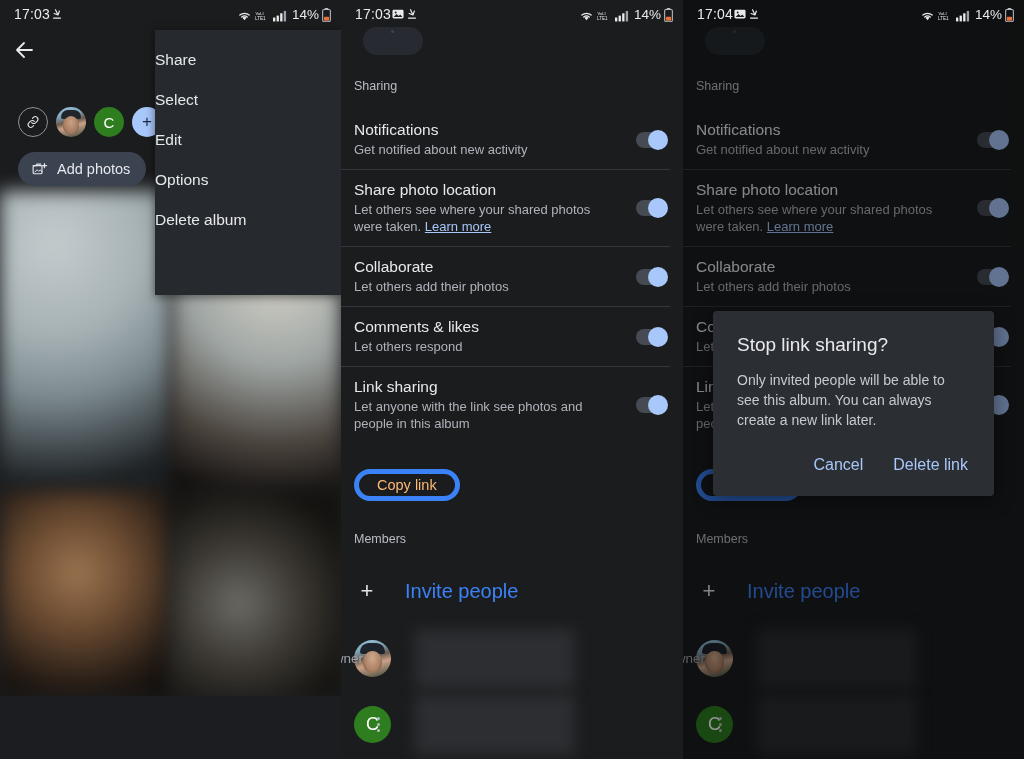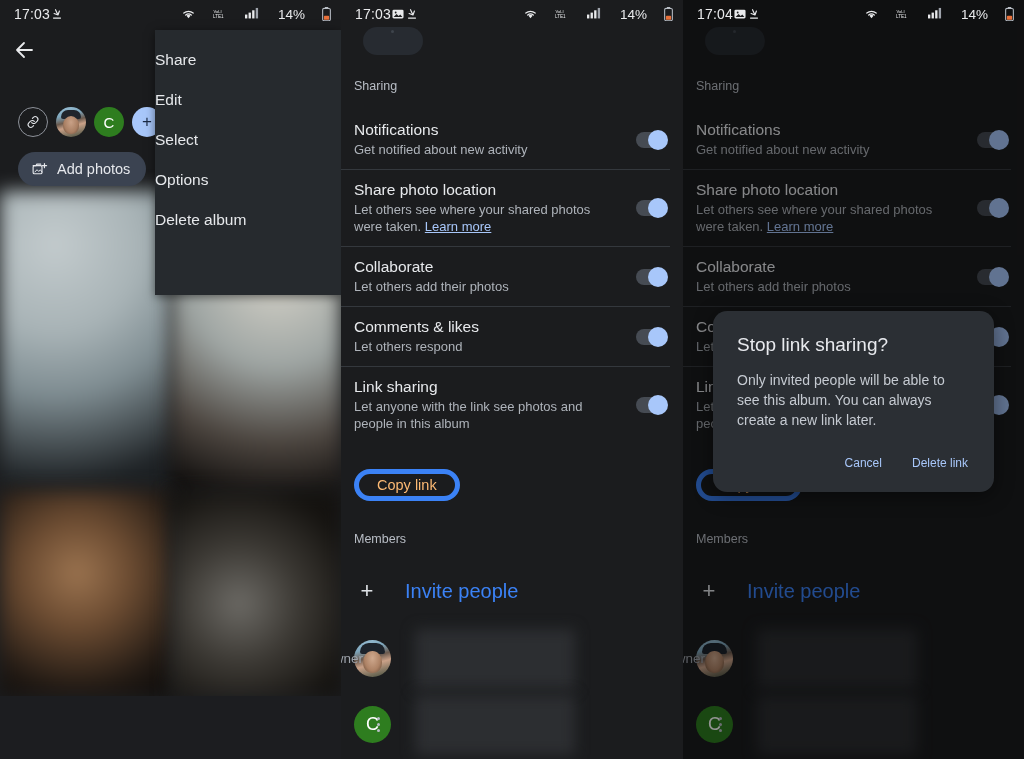--- a/index.html
+++ b/index.html
@@ -21,21 +21,21 @@
   .panel.p3 { width: 341px; }
 
   
   .statusbar {
     position: absolute; top: 0; left: 0; right: 0; height: 28px;
     display: flex; align-items: center; justify-content: space-between;
     padding: 0 10px 0 14px;
     color: #e9eaec; font-size: 13.5px; z-index: 40;
   }
   .sb-left { display: flex; align-items: center; }
-  .sb-right { display: flex; align-items: flex-start; gap: 17px; }
+  .sb-right { display: flex; align-items: flex-end; gap: 3px; }
   .sb-time { font-size: 14px; letter-spacing: .2px; }
   .ic { display: inline-block; line-height: 0; }
   .batt-txt { font-size: 13.5px; margin-left: 2px; }
 
   
   .toolbar-back {
     position: absolute; top: 38px; left: 12px;
     width: 26px; height: 26px; z-index: 6;
   }
   .avatar-row {
@@ -170,29 +170,29 @@
   .owner-tag { position: absolute; right: 28px; color:#9ea3ab; font-size: 13.5px; }
   .kebab { position:absolute; right: 11px; display:flex; flex-direction:column; gap:3px; align-items:center; }
   .kebab i { width:3px;height:3px;border-radius:50%;background:#b9bec6;display:block;}
 
   
   .scrim {
     position:absolute; inset:0; background: rgba(0,0,0,.42); z-index: 30;
   }
   .dialog {
     position: absolute; left: 30px; top: 311px; width: 281px;
-    background: #2b2f34; border-radius: 14px;
+    background: #2b2f34; border-radius: 4px;
     z-index: 35; padding: 22px 24px 12px 24px;
     box-shadow: 0 4px 20px rgba(0,0,0,.45);
   }
   .dialog h2 { color:#e8eaee; font-size: 19px; font-weight: 400; line-height: 24px; }
   .dialog p { color:#c5cad1; font-size: 14px; line-height: 20px; margin-top: 13px; }
   .dialog .actions { display:flex; justify-content:flex-end; gap: 26px; margin-top: 22px; padding-bottom: 6px; }
   .dialog .actions button {
-    background: none; border: none; color:#a8c7fa; font-size: 12px;
+    background: none; border: none; color:#a8c7fa; font-size: 16px;
     font-family: "Liberation Sans", sans-serif; cursor: pointer; padding: 4px 2px;
   }
 </style>
 </head>
 <body>
 
 <div class="screens">
 
   <div class="panel p1">
 
@@ -274,22 +274,22 @@
       <div class="ph ph2"></div>
     </div>
     <div class="photo-grid2">
       <div class="ph ph3"></div>
       <div class="ph ph4"></div>
     </div>
     <div class="panel1-bottom"></div>
 
     <div class="popup-menu">
       <div class="menu-item">Share</div>
+      <div class="menu-item">Select</div>
       <div class="menu-item">Edit</div>
-      <div class="menu-item">Select</div>
       <div class="menu-item">Options</div>
       <div class="menu-item">Delete album</div>
     </div>
   </div>
 
   <div class="panel p2">
 
     <div class="statusbar">
       <div class="sb-left">
         <span class="sb-time">17:03</span>

